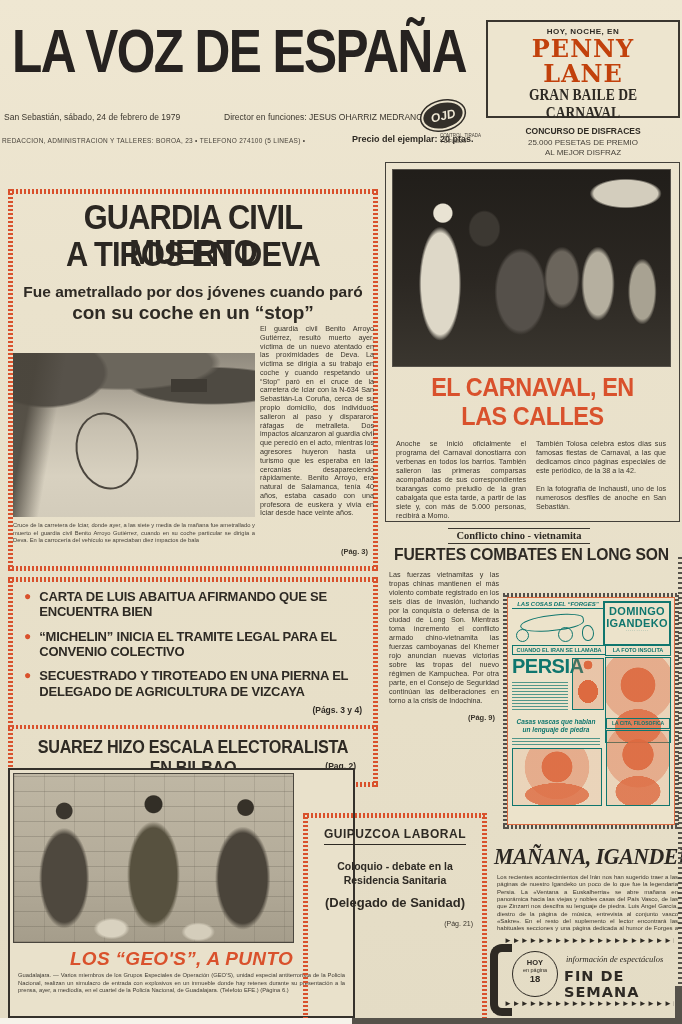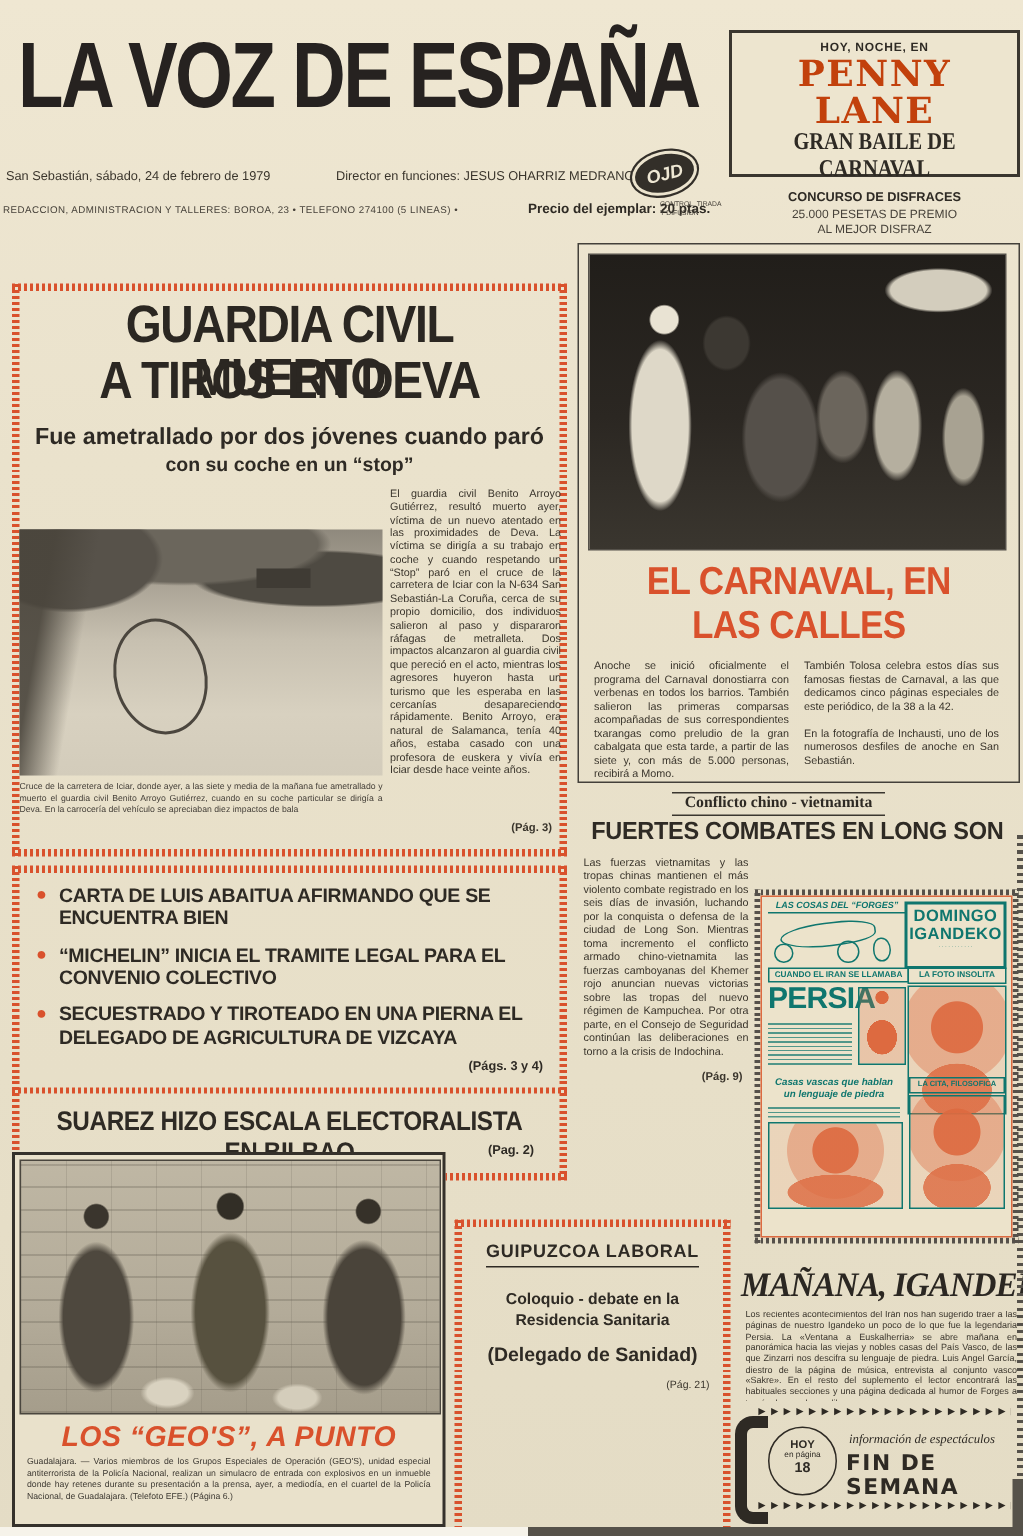--- a/index.html
+++ b/index.html
@@ -92,21 +92,21 @@
   <div class="abs bold" style="left:352px;top:134px;font-size:9px;">Precio del ejemplar: 20 ptas.</div>
   <div class="abs" style="left:440px;top:133px;font-size:4.5px;line-height:1.3;color:#47423a;">
     <div>CONTROL, TIRADA</div>
     <div>Y DIFUSION</div>
   </div>
 
   <div class="abs hframe" style="left:8px;top:162px;width:370px;height:382px;">
     <div class="abs ctr bold cx88" style="left:0;right:0;top:10px;font-size:35px;line-height:1;letter-spacing:-1px;color:#2b2722;">GUARDIA CIVIL MUERTO</div>
     <div class="abs ctr bold cx88" style="left:0;right:0;top:47px;font-size:35px;line-height:1;letter-spacing:-1px;color:#2b2722;">A TIROS EN DEVA</div>
     <div class="abs ctr bold" style="left:0;right:0;top:94px;font-size:15.5px;">Fue ametrallado por dos jóvenes cuando paró</div>
-    <div class="abs ctr bold" style="left:0;right:0;top:113px;font-size:13px;">con su coche en un “stop”</div>
+    <div class="abs ctr bold" style="left:0;right:0;top:113px;font-size:19px;">con su coche en un “stop”</div>
 
     <div class="abs jtext" style="left:252px;top:136px;width:114px;height:232px;font-size:7.2px;line-height:1.22;color:#3a352c;overflow:hidden;">El guardia civil Benito Arroyo Gutiérrez, resultó muerto ayer, víctima de un nuevo atentado en las proximidades de Deva. La víctima se dirigía a su trabajo en coche y cuando respetando un “Stop” paró en el cruce de la carretera de Iciar con la N-634 San Sebastián-La Coruña, cerca de su propio domicilio, dos individuos salieron al paso y dispararon ráfagas de metralleta. Dos impactos alcanzaron al guardia civil que pereció en el acto, mientras los agresores huyeron hasta un turismo que les esperaba en las cercanías desapareciendo rápidamente. Benito Arroyo, era natural de Salamanca, tenía 40 años, estaba casado con una profesora de euskera y vivía en Iciar desde hace veinte años.</div>
     <div class="abs bold" style="right:10px;top:358px;font-size:7.5px;color:#3a352c;">(Pág. 3)</div>
 
     <div class="abs photo-road" style="left:5px;top:164px;width:242px;height:164px;">
       <div class="abs" style="left:26%;top:36%;width:58px;height:74px;border:2.5px solid #4b463e;border-radius:50%;transform:rotate(-14deg);"></div>
       <div class="abs" style="right:20%;top:16%;width:36px;height:13px;background:#3f3b34;"></div>
     </div>
     <div class="abs jtext" style="left:5px;top:333px;width:242px;font-size:5.8px;line-height:1.3;color:#46413a;">Cruce de la carretera de Iciar, donde ayer, a las siete y media de la mañana fue ametrallado y muerto el guardia civil Benito Arroyo Gutiérrez, cuando en su coche particular se dirigía a Deva. En la carrocería del vehículo se apreciaban diez impactos de bala</div>
   </div>
@@ -192,21 +192,21 @@
     <div class="abs" style="left:0;top:8px;width:14px;height:56px;border-left:8px solid #2e2a24;border-top:8px solid #2e2a24;border-bottom:8px solid #2e2a24;border-radius:12px 0 0 12px;"></div>
     <div class="abs ctr" style="left:22px;top:15px;width:44px;height:44px;border:1.5px solid #2e2a24;border-radius:50%;color:#2e2a24;">
       <div class="bold" style="font-size:7.5px;margin-top:6px;">HOY</div>
       <div style="font-size:5.5px;">en página</div>
       <div class="bold" style="font-size:9.5px;">18</div>
     </div>
     <div class="abs" style="left:76px;top:18px;font-family:'Liberation Serif',serif;font-style:italic;font-size:8.5px;color:#2e2a24;">información de espectáculos</div>
     <div class="abs bold" style="left:74px;top:32px;font-family:'DejaVu Sans',sans-serif;font-size:14.5px;letter-spacing:1px;color:#2e2a24;">FIN DE SEMANA</div>
   </div>
 
-  <div class="abs" style="left:8px;top:768px;width:289px;height:250px;border:2px solid #35312b;padding:0;background:#e9e1cb;box-sizing:border-box;">
+  <div class="abs" style="left:8px;top:768px;width:347px;height:250px;border:2px solid #35312b;padding:0;background:#e9e1cb;box-sizing:border-box;">
     <div class="abs photo-geos" style="left:3px;top:3px;width:279px;height:168px;border:1px solid #4a463e;"></div>
     <div class="abs ctr bold" style="left:0;right:0;top:178px;font-style:italic;font-size:19px;color:#d9512c;letter-spacing:.3px;">LOS “GEO'S”, A PUNTO</div>
     <div class="abs jtext" style="left:8px;right:8px;top:202px;font-size:5.8px;line-height:1.3;color:#3e3a33;">Guadalajara. — Varios miembros de los Grupos Especiales de Operación (GEO'S), unidad especial antiterrorista de la Policía Nacional, realizan un simulacro de entrada con explosivos en un inmueble donde hay retenes durante su presentación a la prensa, ayer, a mediodía, en el cuartel de la Policía Nacional, de Guadalajara. (Telefoto EFE.) (Página 6.)</div>
   </div>
 
   <div class="abs hframe ctr" style="left:303px;top:786px;width:184px;height:230px;">
     <div style="display:inline-block;margin-top:14px;font-weight:bold;font-size:12px;letter-spacing:.5px;border-bottom:1.5px solid #2e2a24;padding-bottom:3px;">GUIPUZCOA LABORAL</div>
     <div class="bold" style="font-size:10.5px;margin-top:14px;line-height:1.35;">Coloquio - debate en la</div>
     <div class="bold" style="font-size:10.5px;line-height:1.35;">Residencia Sanitaria</div>
     <div class="bold" style="font-size:13px;margin-top:8px;">(Delegado de Sanidad)</div>

